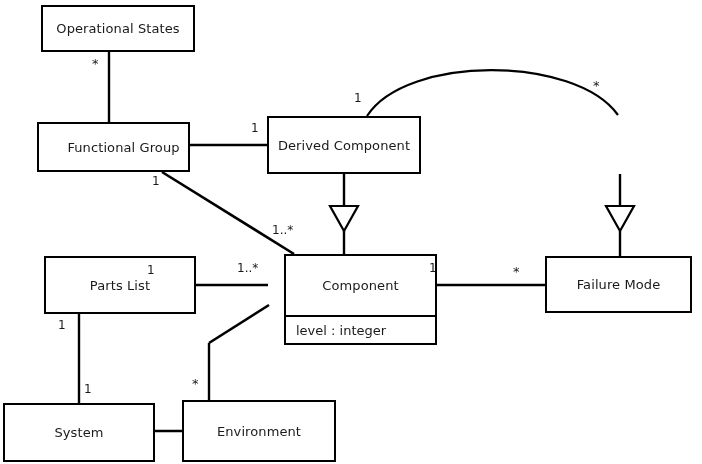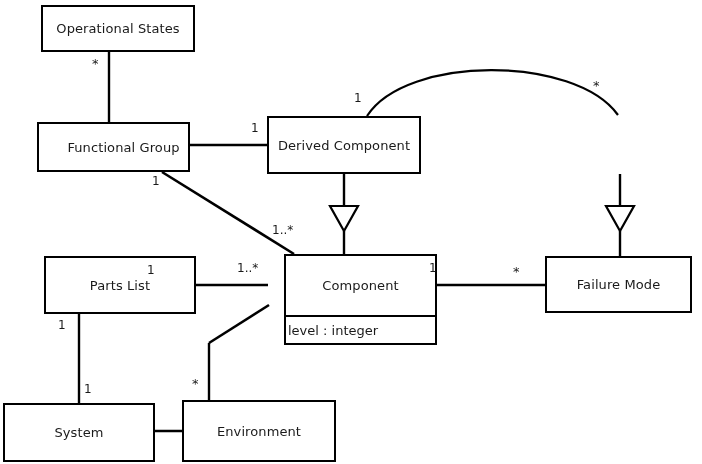--- a/index.html
+++ b/index.html
@@ -33,21 +33,21 @@
     color: #1a1a1a;
     letter-spacing: 0.1px;
     white-space: nowrap;
   }
   .uml-attr-compartment {
     box-sizing: border-box;
     border-top: 2px solid #000000;
     display: flex;
     align-items: center;
     justify-content: flex-start;
-    padding-left: 2px;
+    padding-left: 10px;
     font-size: 13px;
     color: #1a1a1a;
     white-space: nowrap;
   }
   .edge-layer {
     position: absolute;
     left: 0;
     top: 0;
     width: 702px;
     height: 464px;

